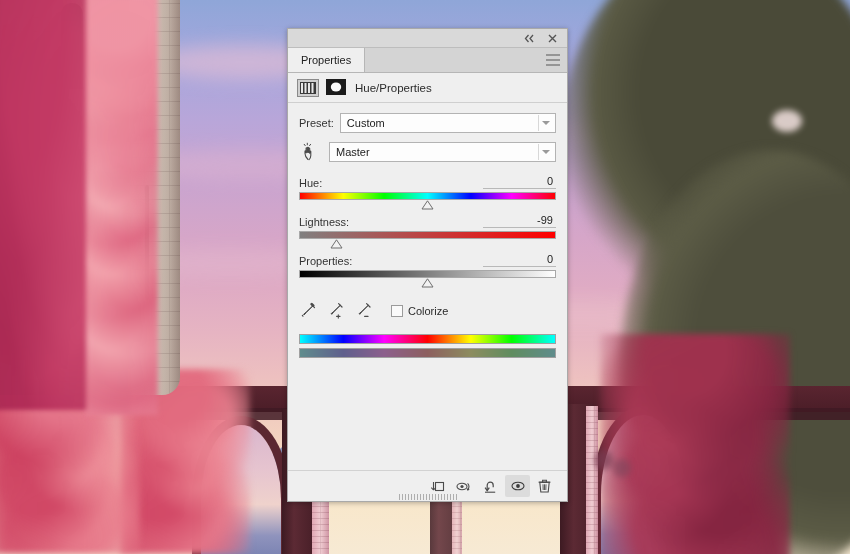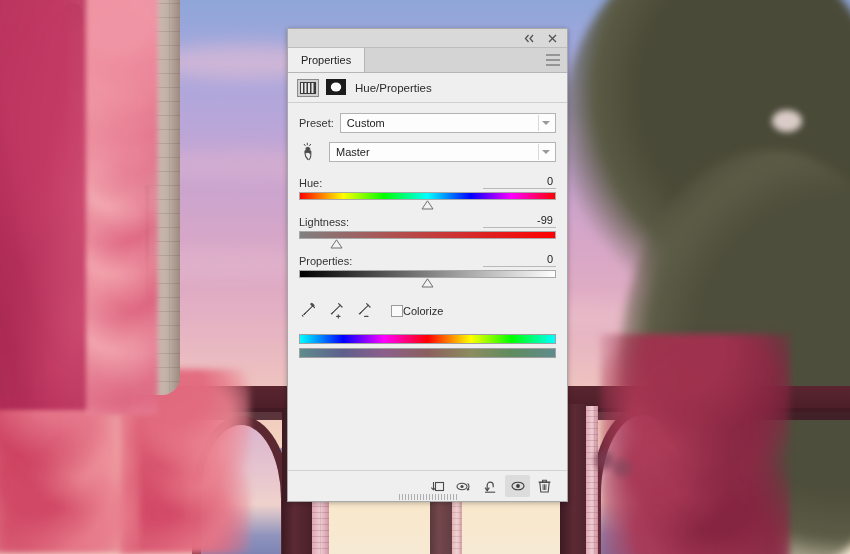--- a/index.html
+++ b/index.html
@@ -282,21 +282,21 @@
   }
   .track.sat{background:linear-gradient(90deg,#808080 0%,#ff0000 100%);}
   .track.light{background:linear-gradient(90deg,#000000 0%,#808080 50%,#ffffff 100%);}
   .thumb{
     position:absolute;top:8px;width:13px;height:10px;margin-left:-6.5px;cursor:pointer;
   }
   .thumb svg{display:block;}
 
   .eyedrop-row{display:flex;align-items:center;gap:9px;margin-top:12px;margin-bottom:14px;}
   .eyedrop{width:19px;height:19px;cursor:pointer;}
-  .colorize-wrap{display:flex;align-items:center;margin-left:8px;cursor:pointer;}
+  .colorize-wrap{display:flex;align-items:center;gap:5px;margin-left:8px;cursor:pointer;}
   .cbx{width:10px;height:10px;background:#fafafa;border:1px solid #9b9b9b;}
   .colorize-label{font-size:11px;color:#2b2b2b;}
 
   .spectrum{height:10px;border:1px solid #a0a0a0;box-sizing:border-box;margin-bottom:4px;
     background:linear-gradient(90deg,#00ffff 0%,#0000ff 17%,#ff00ff 33%,#ff0000 50%,#ffff00 67%,#00ff00 83%,#00ffff 100%);}
   .spectrum.muted{
     background:linear-gradient(90deg,
       #5f8c8c 0%,#5f5f8c 17%,#8c5f8c 33%,#8c5f5f 50%,#8c8c5f 67%,#5f8c5f 83%,#5f8c8c 100%);
   }
 

